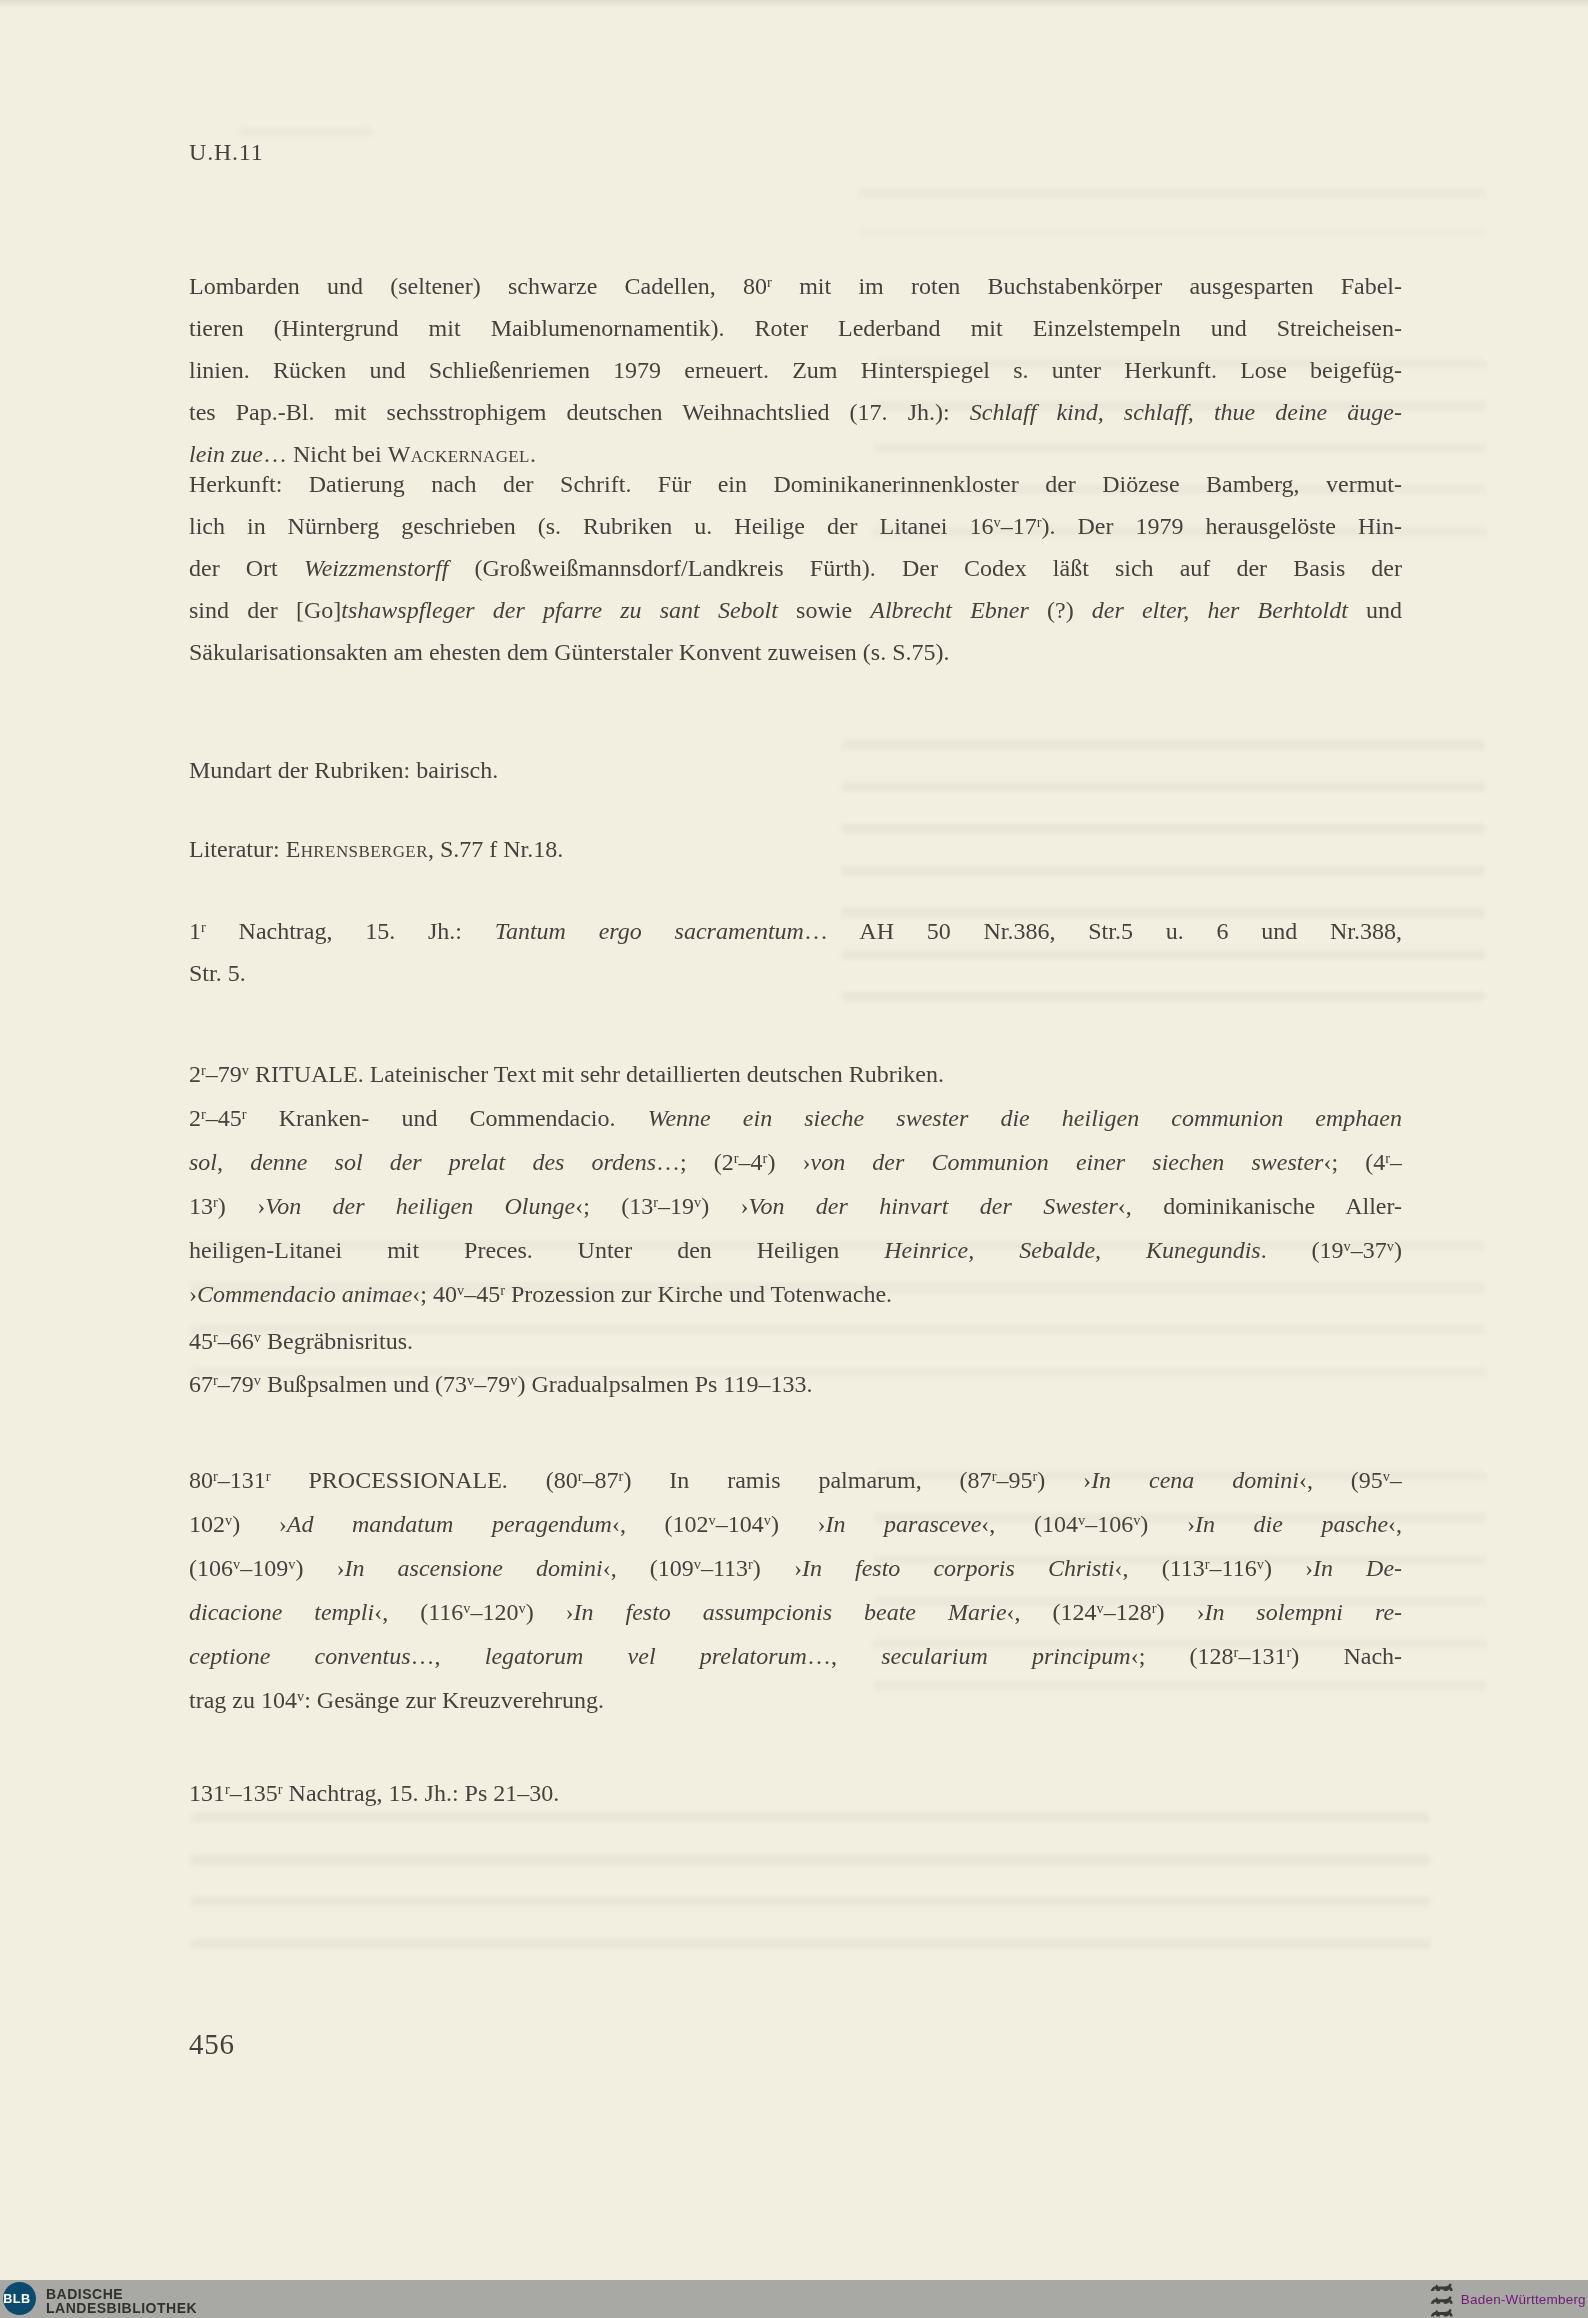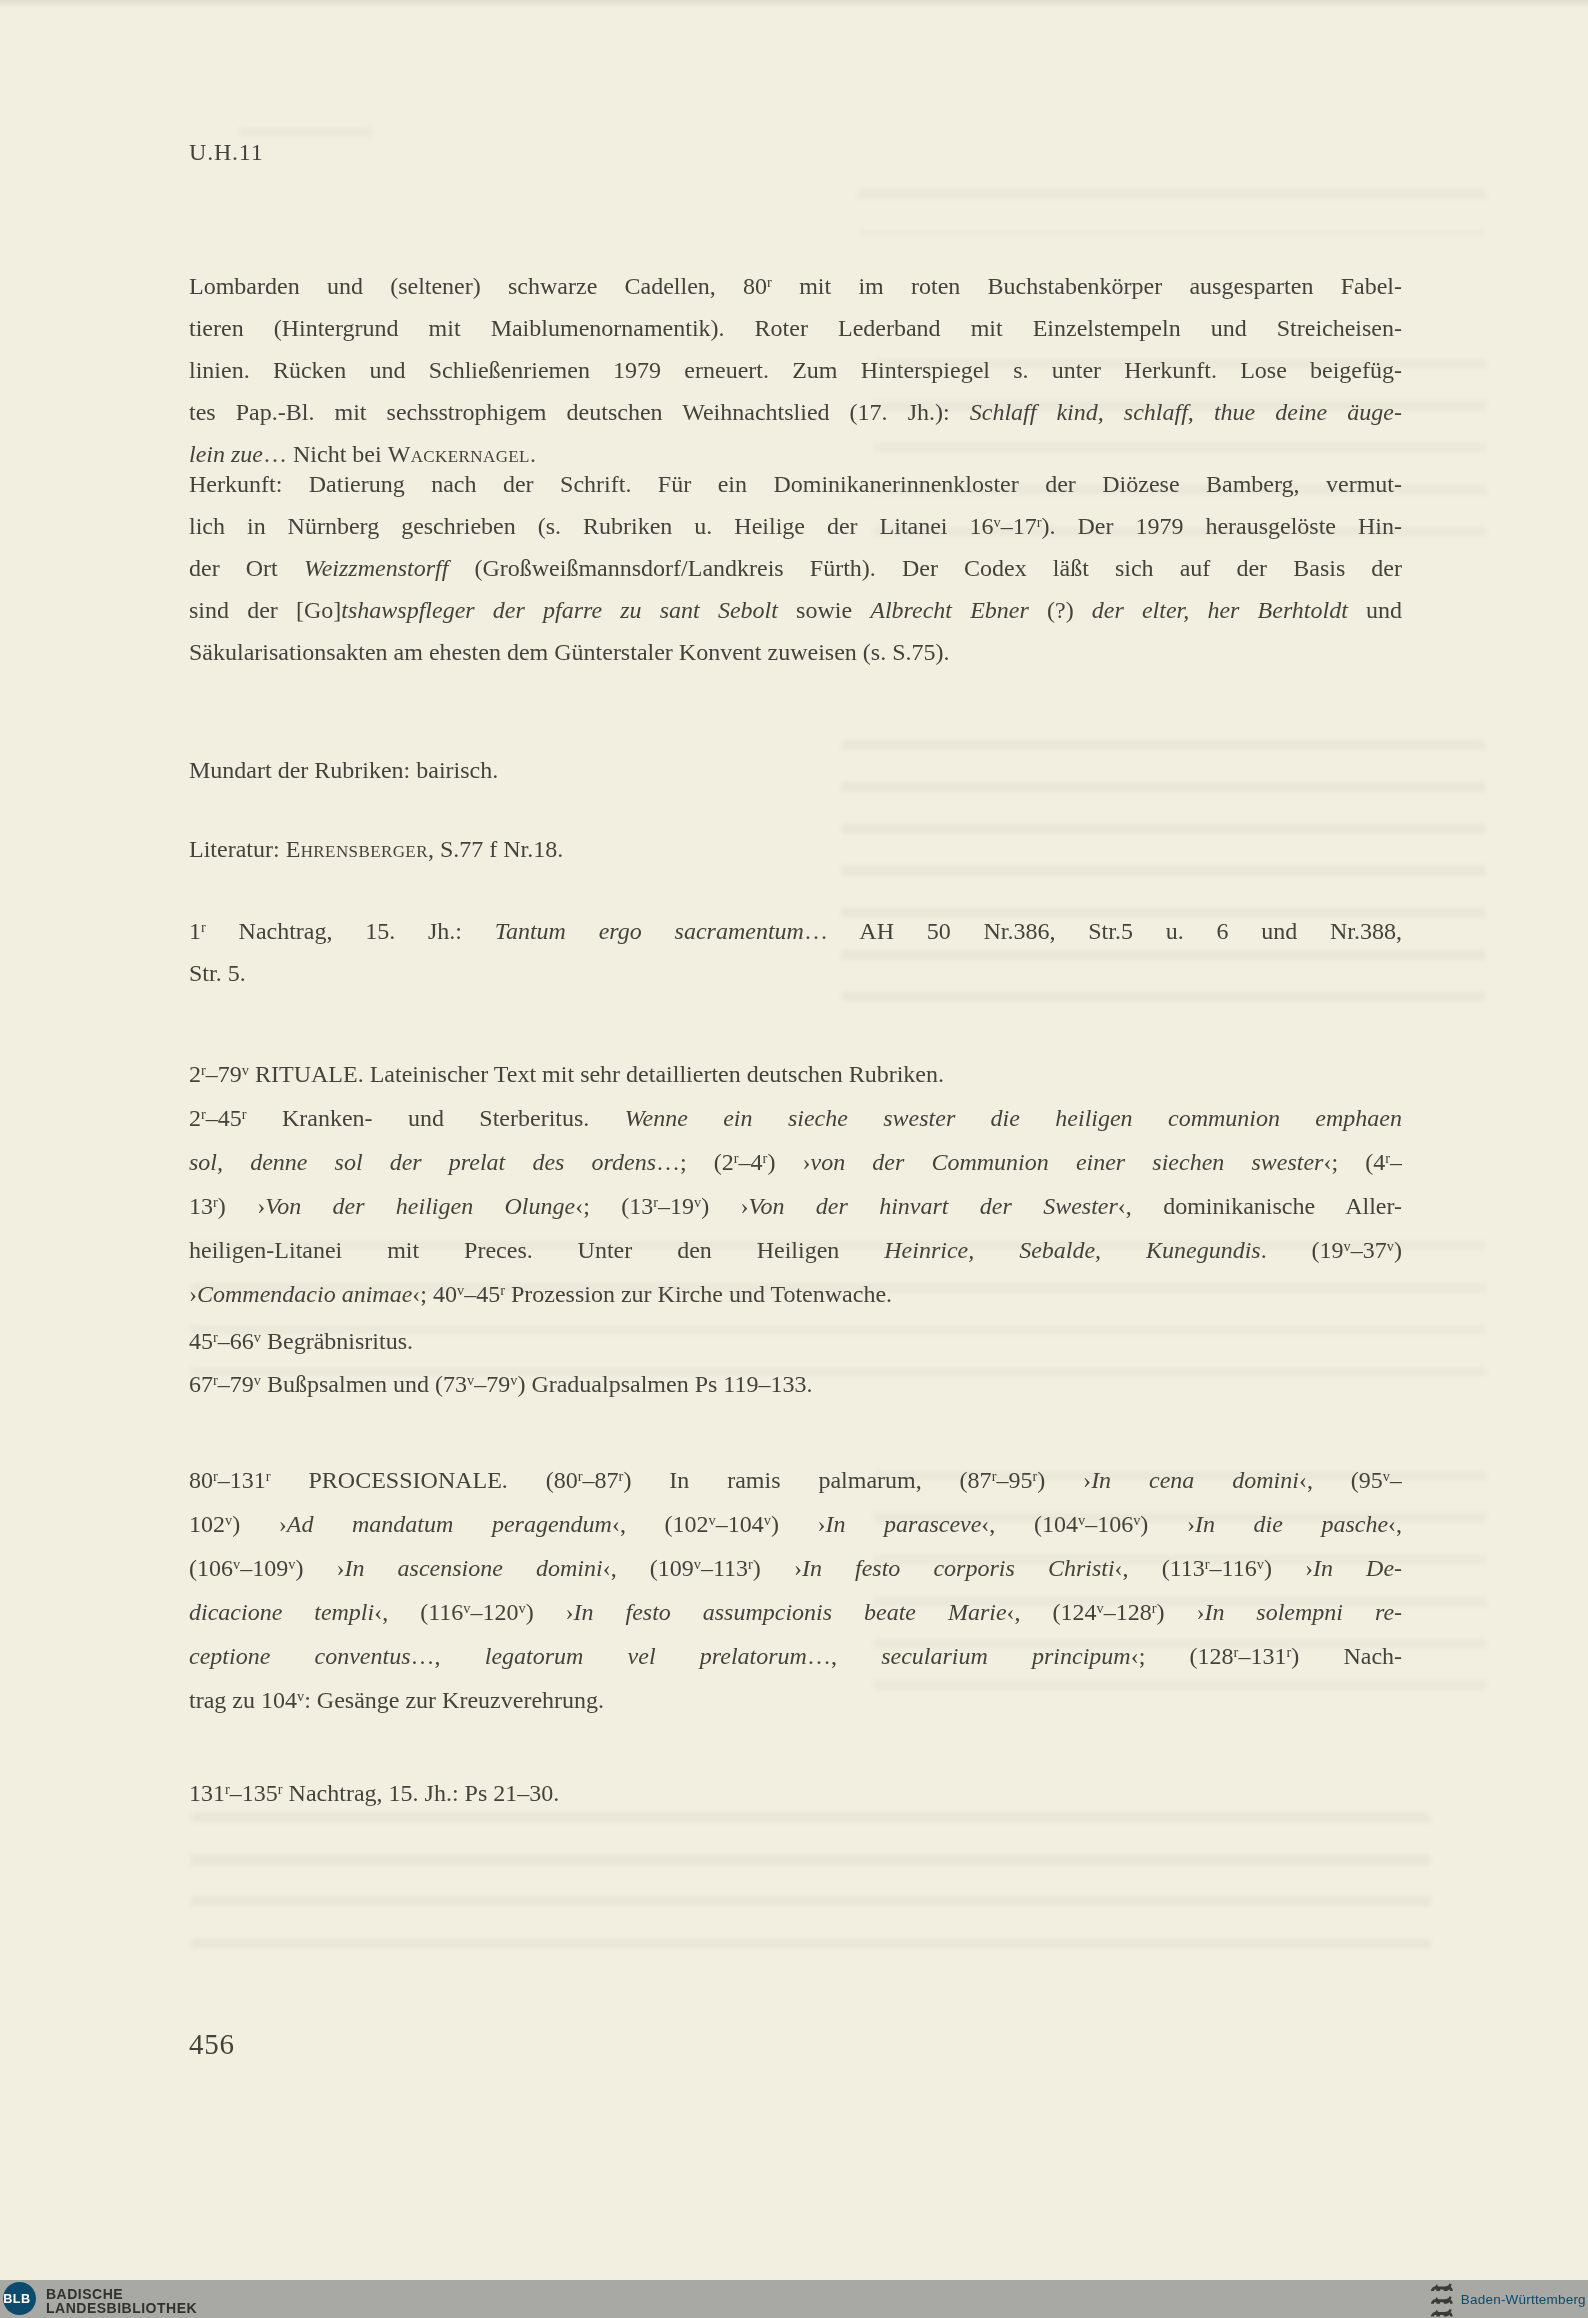--- a/index.html
+++ b/index.html
@@ -77,21 +77,21 @@
   }
   .lib-name{
     position:absolute;left:46px;top:7px;
     color:#31312d;font-size:14px;font-weight:bold;line-height:14.3px;letter-spacing:0.5px;
   }
   .state-group{
     position:absolute;right:3.2px;top:0;height:100%;
     display:flex;align-items:center;gap:7.1px;
   }
   .lions{display:block;fill:#3a3a36;}
-  .state-name{color:#0c4a6e;font-size:13.5px;letter-spacing:0.2px;}
+  .state-name{color:#701a75;font-size:13.5px;letter-spacing:0.2px;}
 </style>
 </head>
 <body>
 
 <div class="page">
 
   <div class="smudge sm-a"></div>
   <div class="smudge sm-b"></div>
   <div class="smudge sm-c"></div>
   <div class="smudge sm-d"></div>
@@ -123,21 +123,21 @@
         <div class="line last"><span>Literatur: </span><span class="sc">Ehrensberger</span><span>, S.77 f Nr.18.</span></div>
       </div>
       <div class="para p4">
         <div class="line"><span>1</span><span class="sup">r</span><span> Nachtrag, 15. Jh.: </span><span class="i">Tantum ergo sacramentum</span><span>… AH 50 Nr.386, Str.5 u. 6 und Nr.388,</span></div>
         <div class="line last"><span>Str. 5.</span></div>
       </div>
       <div class="para p5">
         <div class="line last"><span>2</span><span class="sup">r</span><span>–79</span><span class="sup">v</span><span> RITUALE. Lateinischer Text mit sehr detaillierten deutschen Rubriken.</span></div>
       </div>
       <div class="para p6">
-        <div class="line"><span>2</span><span class="sup">r</span><span>–45</span><span class="sup">r</span><span> Kranken- und Sterberitus. </span><span class="i">Wenne ein sieche swester die heiligen communion emphaen</span></div>
+        <div class="line"><span>2</span><span class="sup">r</span><span>–45</span><span class="sup">r</span><span> Kranken- und Commendacio. </span><span class="i">Wenne ein sieche swester die heiligen communion emphaen</span></div>
         <div class="line"><span class="i">sol, denne sol der prelat des ordens</span><span>…; (2</span><span class="sup">r</span><span>–4</span><span class="sup">r</span><span>) ›</span><span class="i">von der Communion einer siechen swester</span><span>‹; (4</span><span class="sup">r</span><span>–</span></div>
         <div class="line"><span>13</span><span class="sup">r</span><span>) ›</span><span class="i">Von der heiligen Olunge</span><span>‹; (13</span><span class="sup">r</span><span>–19</span><span class="sup">v</span><span>) ›</span><span class="i">Von der hinvart der Swester</span><span>‹, dominikanische Aller-</span></div>
         <div class="line"><span>heiligen-Litanei mit Preces. Unter den Heiligen </span><span class="i">Heinrice, Sebalde, Kunegundis</span><span>. (19</span><span class="sup">v</span><span>–37</span><span class="sup">v</span><span>)</span></div>
         <div class="line last"><span>›</span><span class="i">Commendacio animae</span><span>‹; 40</span><span class="sup">v</span><span>–45</span><span class="sup">r</span><span> Prozession zur Kirche und Totenwache.</span></div>
       </div>
       <div class="para p7">
         <div class="line last"><span>45</span><span class="sup">r</span><span>–66</span><span class="sup">v</span><span> Begräbnisritus.</span></div>
       </div>
       <div class="para p8">
         <div class="line last"><span>67</span><span class="sup">r</span><span>–79</span><span class="sup">v</span><span> Bußpsalmen und (73</span><span class="sup">v</span><span>–79</span><span class="sup">v</span><span>) Gradualpsalmen Ps 119–133.</span></div>

